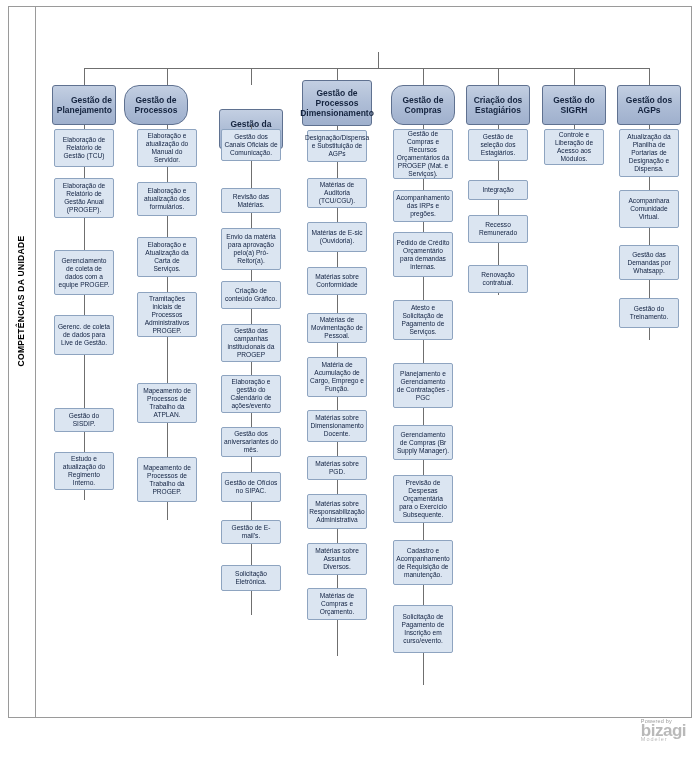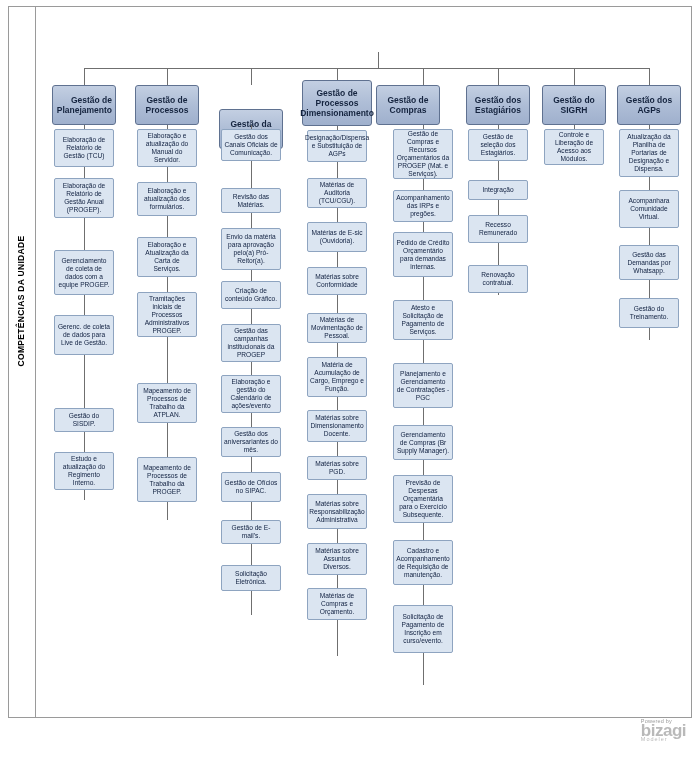--- a/index.html
+++ b/index.html
@@ -160,25 +160,25 @@
   <div class="ln v" style="left:84px; top:68px; height:17px;"></div>
   <div class="ln v" style="left:167px; top:68px; height:17px;"></div>
   <div class="ln v" style="left:251px; top:68px; height:17px;"></div>
   <div class="ln v" style="left:337px; top:68px; height:12px;"></div>
   <div class="ln v" style="left:423px; top:68px; height:17px;"></div>
   <div class="ln v" style="left:498px; top:68px; height:17px;"></div>
   <div class="ln v" style="left:574px; top:68px; height:17px;"></div>
   <div class="ln v" style="left:649px; top:68px; height:17px;"></div>
 
   <div class="col-head" style="left:52px; top:85px;text-align:right;">Gestão de Planejamento</div>
-  <div class="col-head" style="left:135px; top:85px;">Gestão de Processos</div>
+  <div class="col-head" style="left:124px; top:85px;border-radius:15px;">Gestão de Processos</div>
   <div class="col-head" style="left:219px; top:85px;margin-top:24px;">Gestão da Comunicação</div>
   <div class="col-head wide" style="left:302px; top:80px;">Gestão de Processos Dimensionamento</div>
-  <div class="col-head" style="left:376px; top:85px;">Gestão de Compras</div>
-  <div class="col-head" style="left:466px; top:85px;">Gestão dos Estagiários</div>
+  <div class="col-head" style="left:391px; top:85px;border-radius:12px;">Gestão de Compras</div>
+  <div class="col-head" style="left:466px; top:85px;">Criação dos Estagiários</div>
   <div class="col-head" style="left:617px; top:85px;">Gestão dos AGPs</div>
   <div class="col-head" style="left:542px; top:85px;">Gestão do SIGRH</div>
 
   <div class="ln v" style="left:84px; top:125px; height:375px;"></div>
   <div class="ln v" style="left:167px; top:125px; height:395px;"></div>
   <div class="ln v" style="left:251px; top:125px; height:490px;"></div>
   <div class="ln v" style="left:337px; top:126px; height:530px;"></div>
   <div class="ln v" style="left:423px; top:125px; height:560px;"></div>
   <div class="ln v" style="left:498px; top:125px; height:170px;"></div>
   <div class="ln v" style="left:574px; top:125px; height:18px;"></div>

